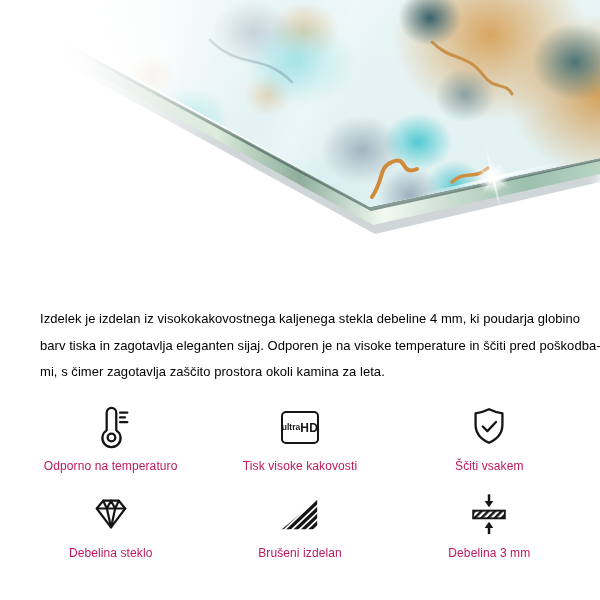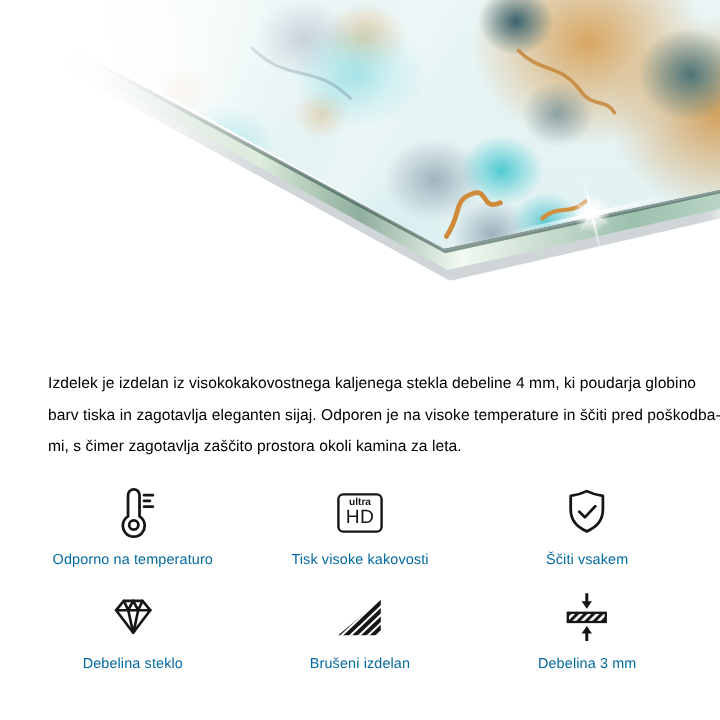--- a/index.html
+++ b/index.html
@@ -69,26 +69,26 @@
   .title { position:absolute; left:40px; top:231px; font-family:"Liberation Serif","DejaVu Serif",serif;
     font-weight:400; font-size:23px; line-height:32px; color:#1b1b1b; letter-spacing:.3px; }
   .desc { position:absolute; left:40px; top:306px; font-size:13px; line-height:26.5px;
     color:#000000; letter-spacing:.05px; white-space:nowrap; }
 
   
   .features { position:absolute; left:16px; top:396px; width:568px;
     display:grid; grid-template-columns:repeat(3, 1fr); row-gap:10px; }
   .feature { display:flex; flex-direction:column; align-items:center; padding-top:6px; }
   .icon-wrap { height:50px; display:flex; align-items:center; justify-content:center; }
-  .feature-label { margin-top:7px; font-size:12px; color:#0369a1; letter-spacing:.1px; }
+  .feature-label { margin-top:7px; font-size:12px; color:#be185d; letter-spacing:.1px; }
   .icon-stroke { stroke:#151515; fill:none; stroke-width:2.4; stroke-linecap:round; stroke-linejoin:round; }
   .uhd-box { width:38px; height:33px; border:2.6px solid #151515; border-radius:5px;
-    display:flex; flex-direction:column; align-items:center; justify-content:center; line-height:1; }
+    display:flex; align-items:center; justify-content:center; line-height:1; }
   .uhd-top { font-size:8.5px; font-weight:700; color:#151515; }
-  .uhd-bottom { font-size:16px; font-weight:400; color:#151515; letter-spacing:.3px; margin-top:1px; }
+  .uhd-bottom { font-size:12px; font-weight:700; color:#151515; letter-spacing:.3px; margin-top:1px; }
 </style>
 </head>
 <body>
 
 <div class="stage">
 
   <div class="hero">
     <div class="layer panel-shadow"></div>
     <div class="layer glass-edge"></div>
     <div class="layer edge-seam"></div>

